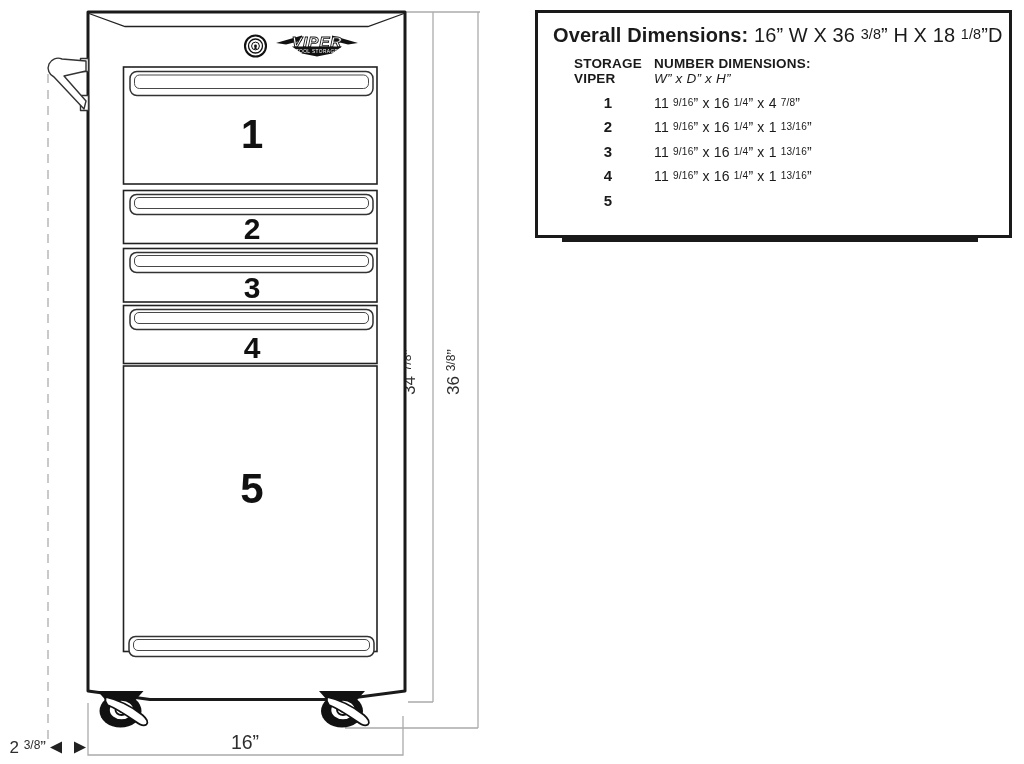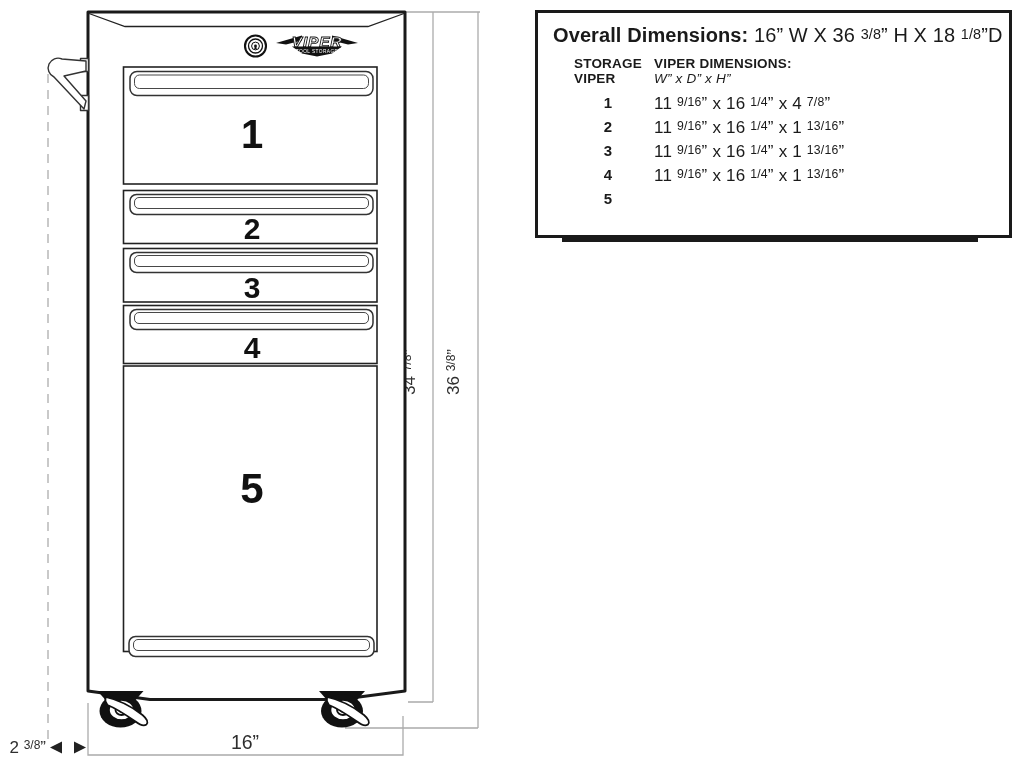--- a/index.html
+++ b/index.html
@@ -10,21 +10,21 @@
   
   .panel-shadow{position:absolute;left:562px;top:233px;width:416px;height:9px;background:#1a1a1a;}
   .panel{position:absolute;left:535px;top:10px;width:477px;height:228px;background:#fff;
          border:3px solid #1a1a1a;box-sizing:border-box;}
   .panel-title{margin:11px 0 0 15px;font-size:20px;white-space:nowrap;letter-spacing:0.1px;}
   .panel-title .b{font-weight:bold;}
   .spec-grid{margin:9px 0 0 36px;display:grid;grid-template-columns:68px auto;column-gap:12px;}
   .hdr{font-size:13.5px;line-height:15px;font-weight:bold;padding-bottom:5px;letter-spacing:0.2px;}
   .hdr .it{font-style:italic;font-weight:normal;}
   .cell-num{font-size:15px;font-weight:bold;text-align:center;line-height:23.2px;}
-  .cell-dim{font-size:17px;line-height:23.2px;white-space:nowrap;letter-spacing:0.2px;}
+  .cell-dim{font-size:14px;line-height:23.2px;white-space:nowrap;letter-spacing:0.2px;}
   .frac{font-size:72%;vertical-align:0.22em;}
 </style>
 </head>
 <body>
 
 <div id="screen">
 
   <svg width="535" height="764" viewBox="0 0 535 764" style="position:absolute;left:0;top:0;">
 
     <path d="M48 74 V740" fill="none" stroke="#b3b3b3" stroke-width="1.4" stroke-dasharray="9 7"></path>
@@ -130,21 +130,21 @@
     <div class="panel-title">
       <span class="b">Overall Dimensions:</span>
       <span>16” W X 36 <span class="frac">3/8</span>” H X 18 <span class="frac">1/8</span>”D</span>
     </div>
     <div class="spec-grid">
       <div class="hdr">
         <span>STORAGE</span><br>
         <span>VIPER</span>
       </div>
       <div class="hdr">
-        <span>VIPER DIMENSIONS:</span><br>
+        <span>NUMBER DIMENSIONS:</span><br>
         <span class="it">W” x D” x H”</span>
       </div>
 
       <div class="cell-num">1</div>
       <div class="cell-dim">11 <span class="frac">9/16</span>” x 16 <span class="frac">1/4</span>” x 4 <span class="frac">7/8</span>”</div>
 
       <div class="cell-num">2</div>
       <div class="cell-dim">11 <span class="frac">9/16</span>” x 16 <span class="frac">1/4</span>” x 1 <span class="frac">13/16</span>”</div>
 
       <div class="cell-num">3</div>

